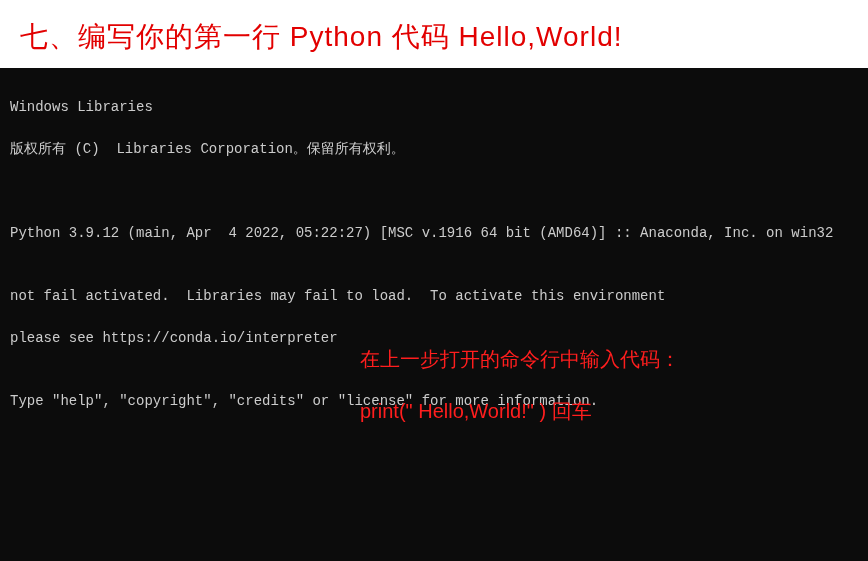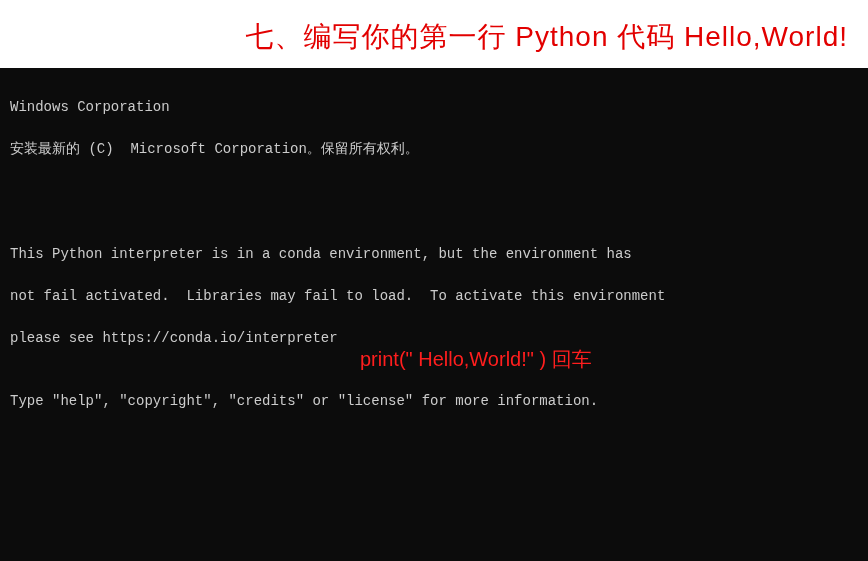--- a/index.html
+++ b/index.html
@@ -17,21 +17,20 @@
     }
     .header {
       padding: 18px 20px 12px 20px;
       background: #fff;
     }
     .header-title {
       color: #e20000;
       font-size: 28px;
       font-weight: 500;
       letter-spacing: 1px;
-      text-align: right;
     }
     .terminal {
       background: #0c0c0c;
       color: #cccccc;
       font-family: "Consolas", "Courier New", monospace;
       font-size: 14px;
       line-height: 1.5;
       padding: 8px 10px 10px 10px;
       min-height: 460px;
       white-space: pre;
@@ -56,35 +55,36 @@
     }
   </style>
 </head>
 <body>
 
 <div class="header">
   <div class="header-title">七、编写你的第一行 Python 代码 Hello,World!</div>
 </div>
 
 <div class="terminal">
-<div class="term-line">Windows Corporation</div>
-<div class="term-line">安装最新的 (C)  Microsoft Corporation。保留所有权利。</div>
+<div class="term-line">Windows Libraries</div>
+<div class="term-line">版权所有 (C)  Libraries Corporation。保留所有权利。</div>
 <div class="term-line"></div>
 <div class="term-line"></div>
+<div class="term-line">Python 3.9.12 (main, Apr  4 2022, 05:22:27) [MSC v.1916 64 bit (AMD64)] :: Anaconda, Inc. on win32</div>
 <div class="term-line"></div>
-<div class="term-line">This Python interpreter is in a conda environment, but the environment has</div>
 <div class="term-line">not fail activated.  Libraries may fail to load.  To activate this environment</div>
 <div class="term-line">please see https://conda.io/interpreter</div>
 <div class="term-line"></div>
 <div class="term-line">Type "help", "copyright", "credits" or "license" for more information.</div>
 
 
 
 
 
 
 
 
 
   <div class="annotation-block">
+    <span class="annotation-line">在上一步打开的命令行中输入代码：</span>
     <span class="annotation-line">print("  Hello,World!"  ) 回车</span>
   </div>
 </div>
 
 </body></html>

